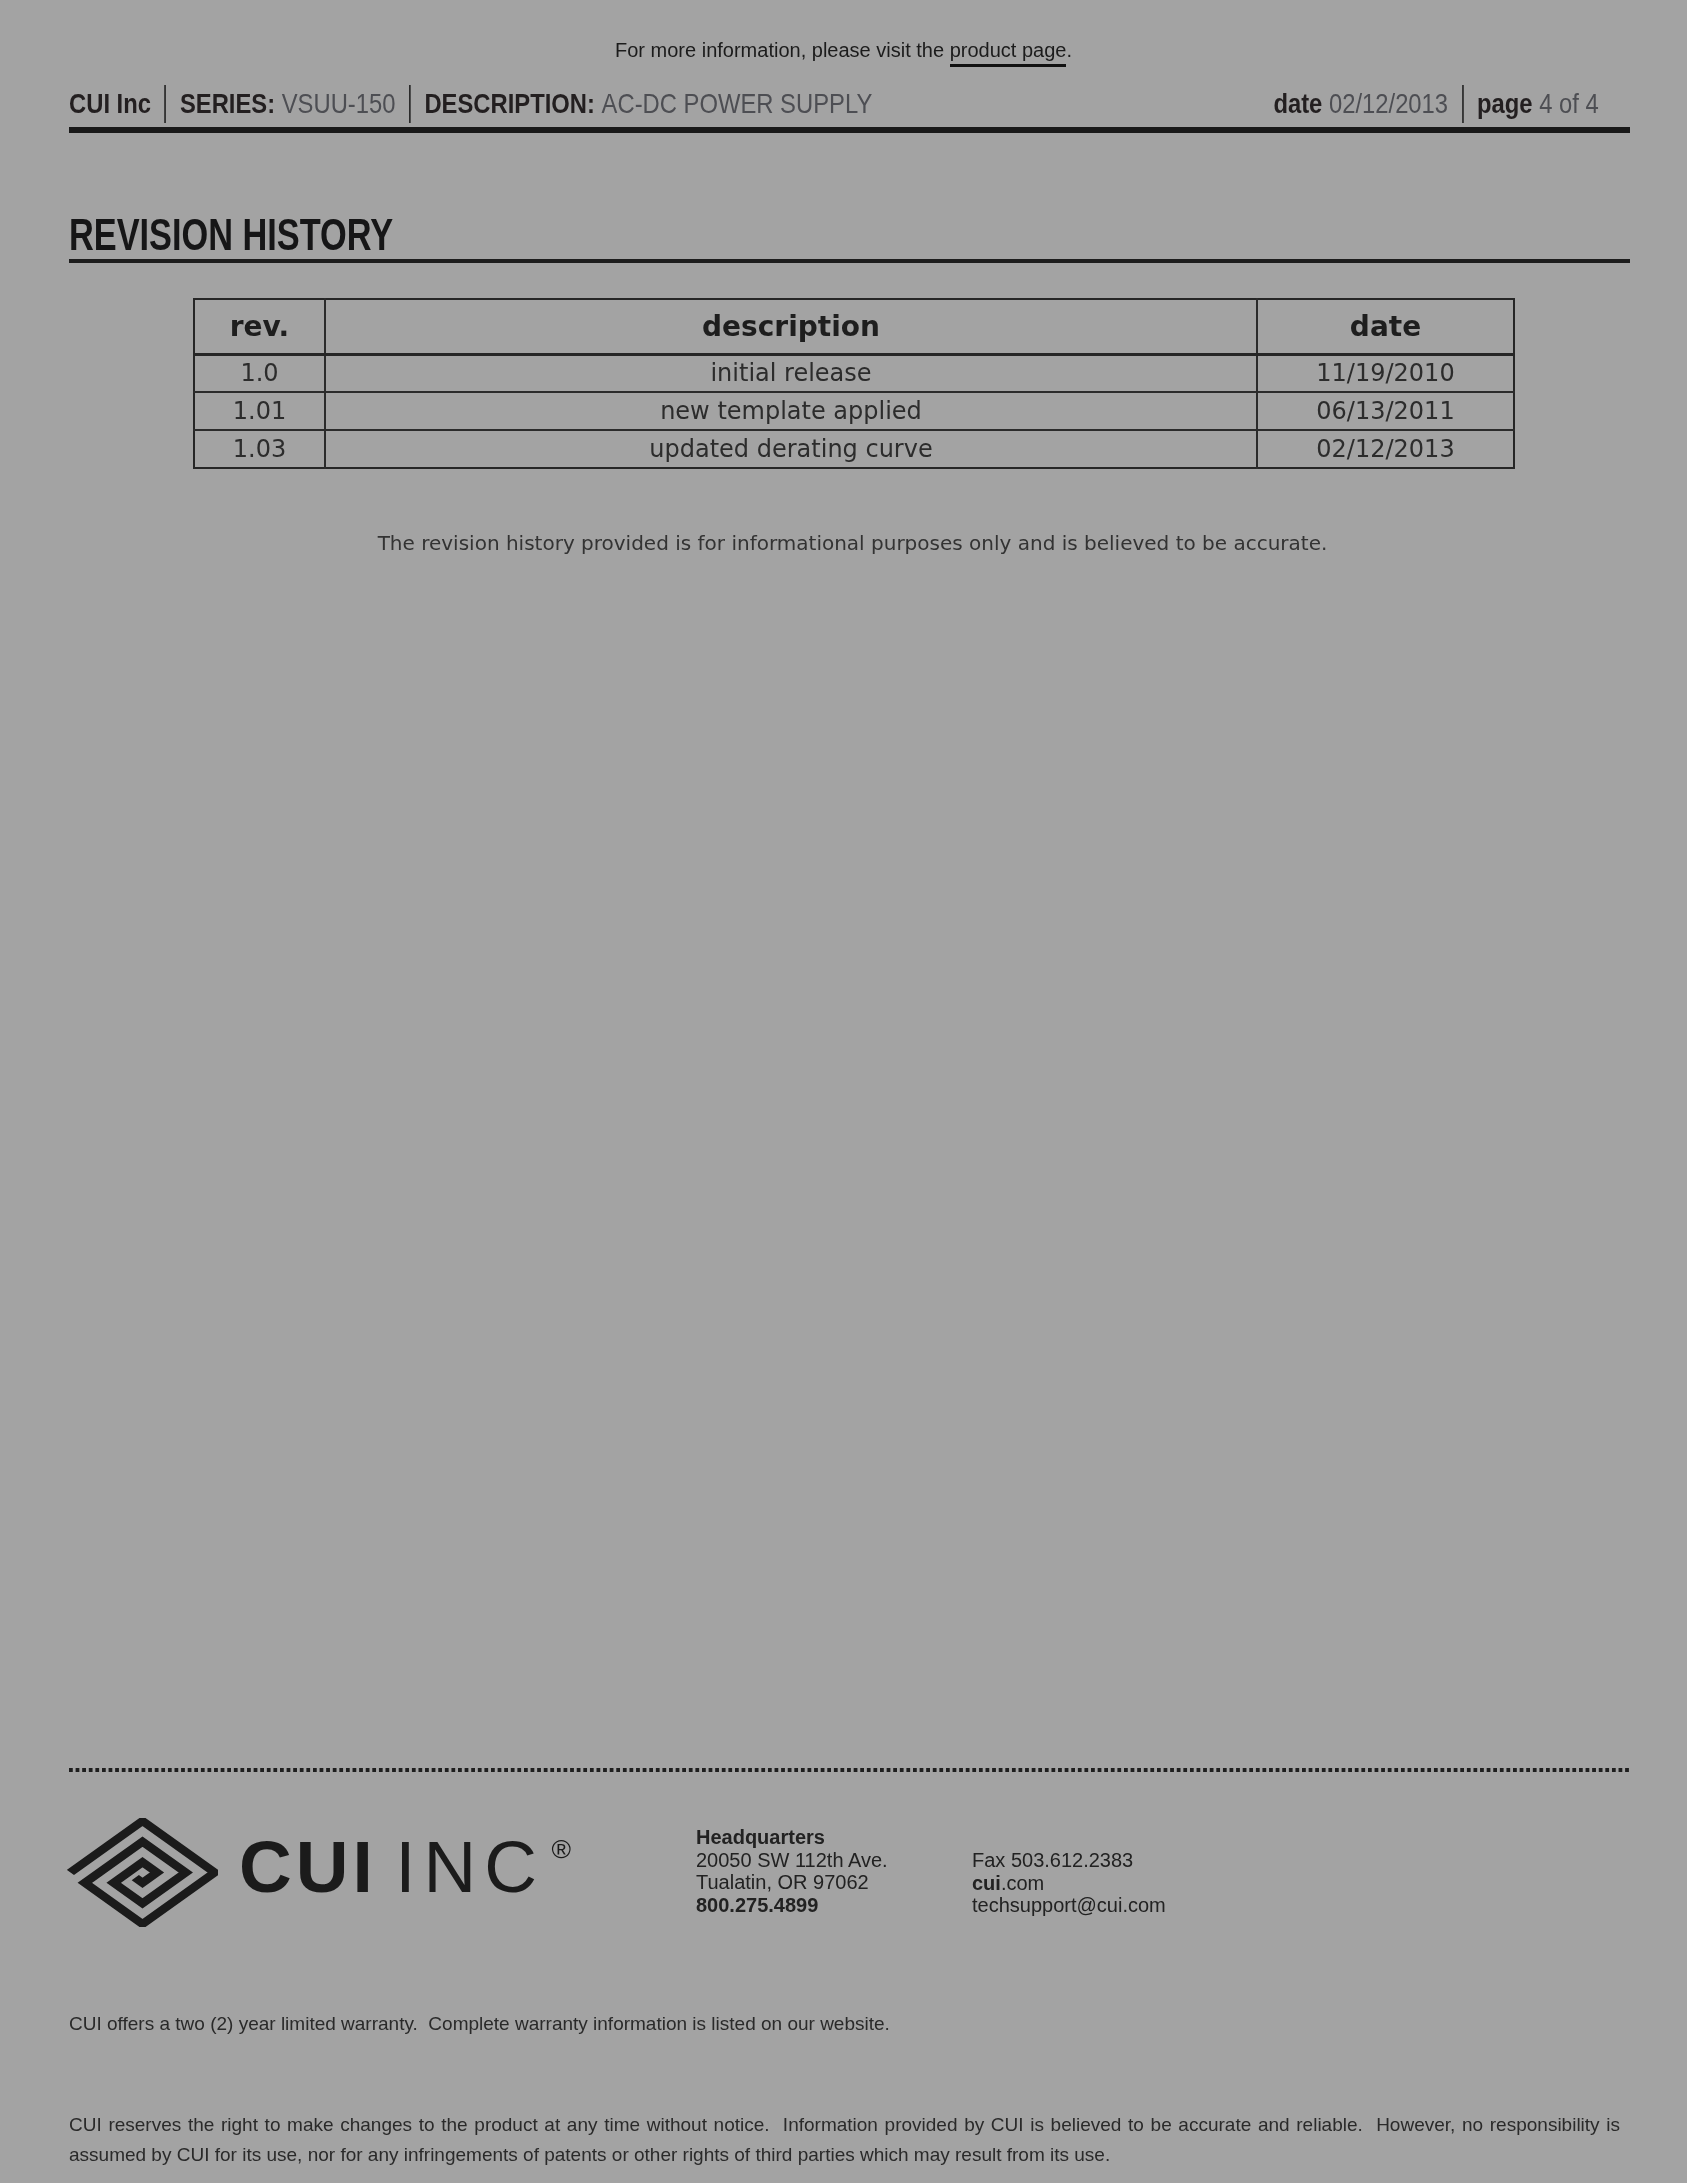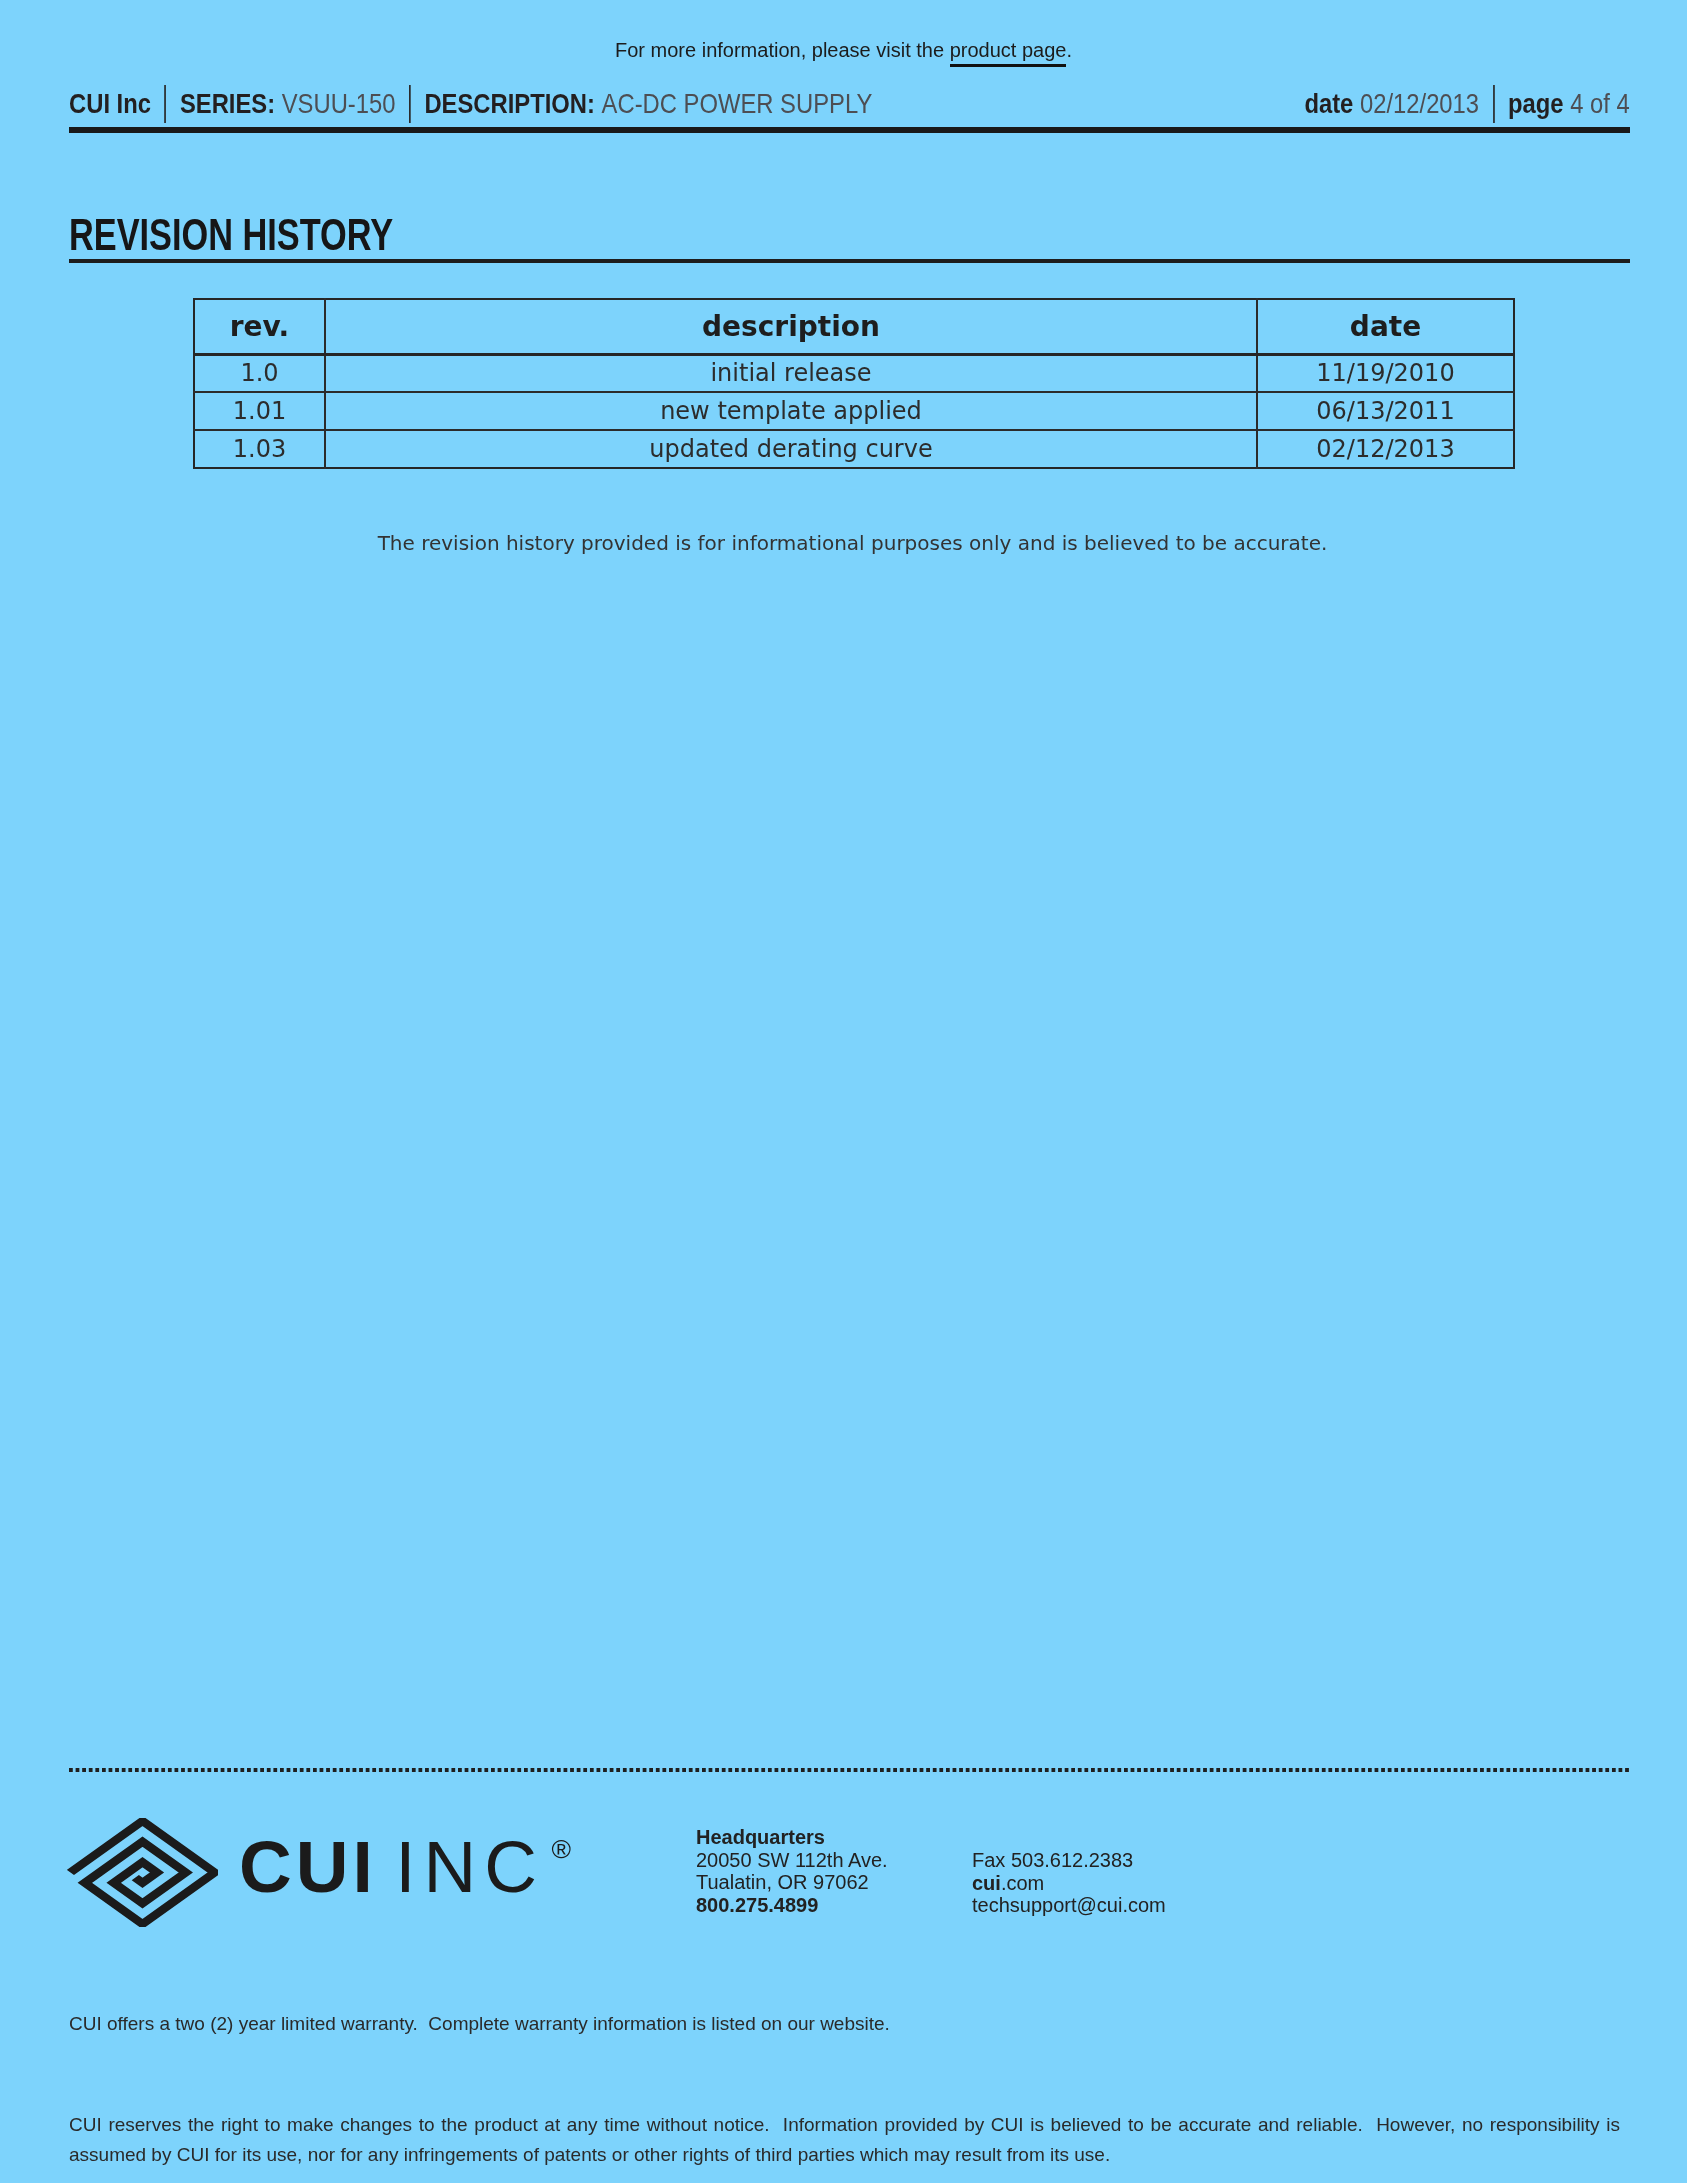--- a/index.html
+++ b/index.html
@@ -2,42 +2,42 @@
 <html style="font-size:10.6px"><head>
 <meta charset="utf-8">
 <style>
   * { margin: 0; padding: 0; box-sizing: border-box; }
   html, body { background: #ffffff; }
   body { font-family: "Liberation Sans", sans-serif; color: #231f20; }
   #page {
     position: relative;
     width: 1687px;
     height: 2183px;
-    background: #7dd3fc;
+    background: #a3a3a3;
     overflow: hidden;
   }
 
   
   .top-note {
     position: absolute;
     top: 37px; left: 0; width: 1687px;
     text-align: center;
     font-size: 20px; line-height: 26.5px;
     color: #1c1c1c;
   }
   .top-note .link {
     border-bottom: 3.3px solid #111;
     padding-bottom: 3.3px;
     cursor: pointer;
   }
 
   
   .header-bar {
     position: absolute;
-    top: 83px; left: 69px; right: 57px;
+    top: 83px; left: 69px; right: 88px;
     height: 42px;
     font-size: 28px; line-height: 42px;
     white-space: nowrap;
   }
   .hdr-left {
     position: absolute; left: 0; top: 0;
     display: inline-block;
     transform: scaleX(0.85); transform-origin: left center;
   }
   .hdr-right {

